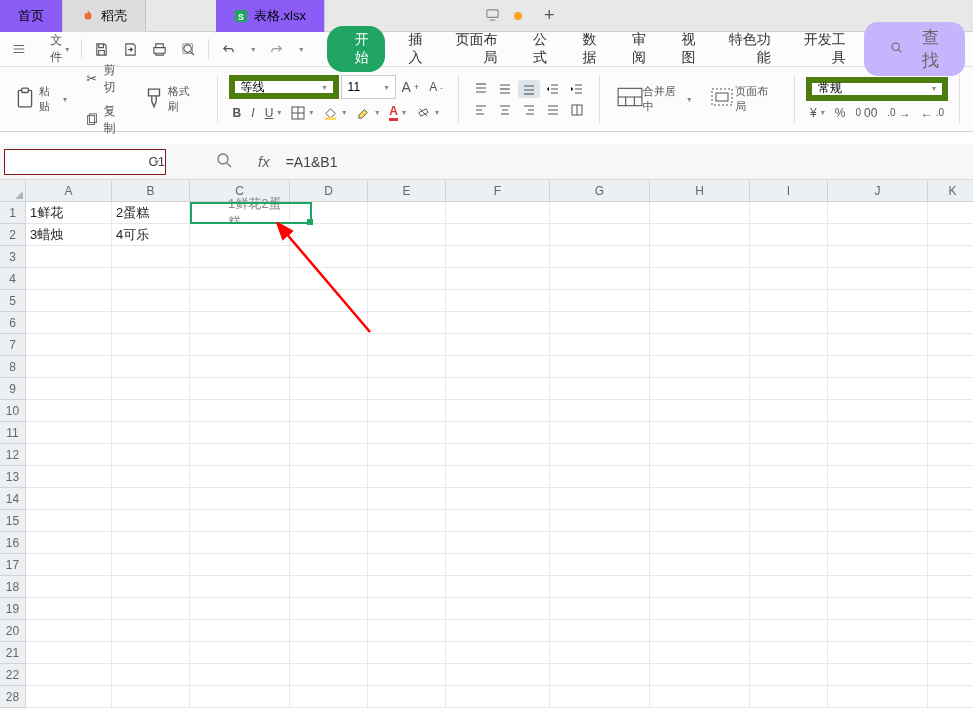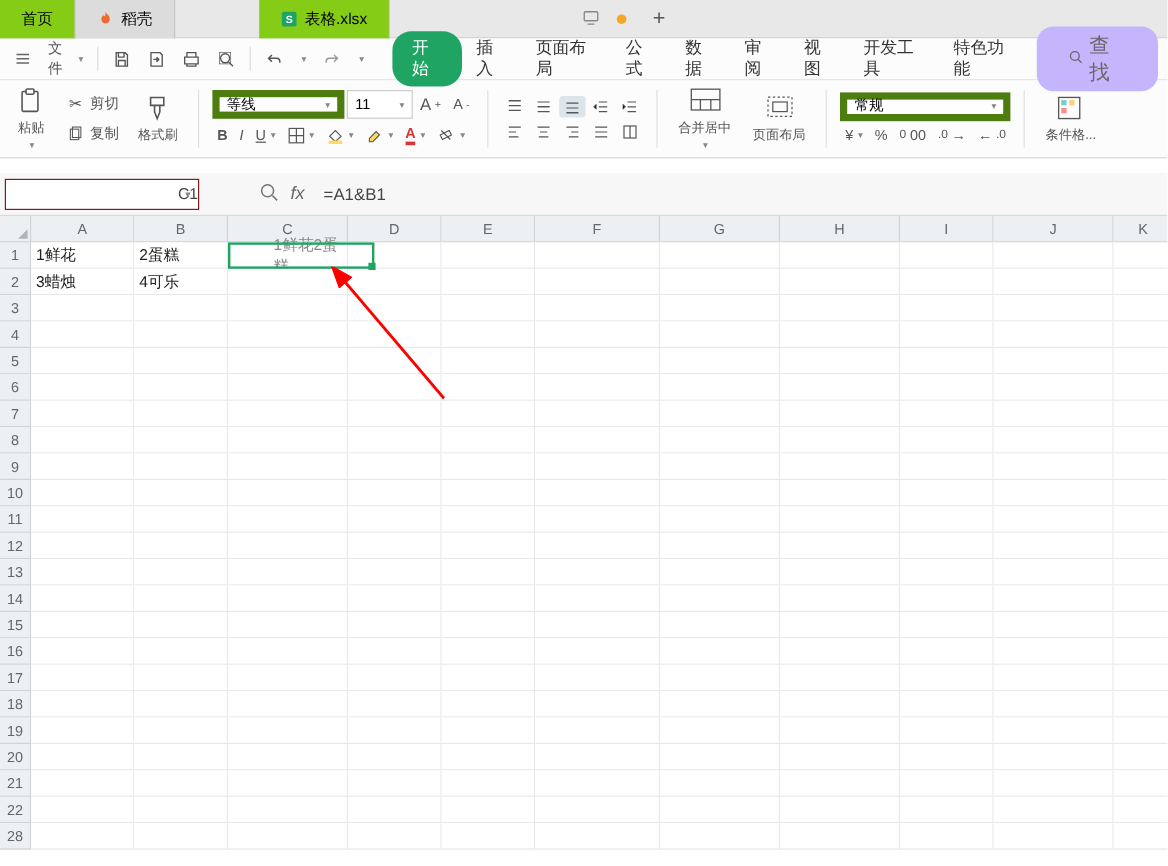--- a/index.html
+++ b/index.html
@@ -26,21 +26,21 @@
       padding: 0 18px;
       display: flex;
       align-items: center;
       gap: 6px;
       font-size: 13px;
       cursor: pointer;
       background: #dcdcdc;
       border-right: 1px solid #c8c8c8;
     }
     .tab.active {
-      background: #84cc16;
+      background: #8b5cf6;
     }
     .tab-icon {
       width: 14px;
       height: 14px;
       display: inline-flex;
       align-items: center;
       justify-content: center;
       font-size: 11px;
     }
     .tab-spacer { flex: 0 0 150px; }
@@ -62,20 +62,21 @@
 
     
     .qat-row {
       height: 35px;
       background: #fcfcfc;
       border-bottom: 1px solid #e0e0e0;
       display: flex;
       align-items: center;
       padding: 0 8px;
       gap: 6px;
+      text-align: right;
     }
     .qat-btn {
       color: #555;
       cursor: pointer;
       display: flex;
       align-items: center;
       gap: 2px;
       padding: 3px 4px;
     }
     .qat-sep { width: 1px; height: 20px; background: #ddd; margin: 0 2px; }
@@ -139,21 +140,21 @@
     .rbtn {
       padding: 2px 4px;
       display: flex;
       align-items: center;
       gap: 3px;
       color: #555;
       font-size: 12px;
       cursor: pointer;
     }
     .rbtn-big {
-      flex-direction: column;
+      flex-direction: row;
       font-size: 11px;
       color: #555;
       gap: 2px;
       padding: 4px 6px;
     }
     .rsep { width: 1px; height: 48px; background: #e0e0e0; margin: 0 5px; }
     .font-select {
       border: 6px solid #4d7c0f;
       background: #fff;
       height: 24px;
@@ -206,21 +207,21 @@
     }
     .cell-ref-caret {
       position: absolute;
       right: 6px;
       font-size: 9px;
       color: #888;
     }
     .fbar-ctrls {
       display: flex;
       align-items: center;
-      gap: 10px;
+      gap: 26px;
       margin-left: 40px;
     }
     .fx-label {
       font-style: italic;
       font-size: 15px;
       color: #666;
     }
     .formula-input {
       font-size: 14px;
       color: #444;
@@ -386,22 +387,22 @@
   <span class="qat-btn down-caret">▾</span>
 
   <div class="ribbon-tabs">
     <div class="ribbon-tab active">开始</div>
     <div class="ribbon-tab">插入</div>
     <div class="ribbon-tab">页面布局</div>
     <div class="ribbon-tab">公式</div>
     <div class="ribbon-tab">数据</div>
     <div class="ribbon-tab">审阅</div>
     <div class="ribbon-tab">视图</div>
+    <div class="ribbon-tab">特色功能</div>
     <div class="ribbon-tab">开发工具</div>
-    <div class="ribbon-tab">特色功能</div>
   </div>
 
   <div class="search-box">
     <span>
       <svg viewBox="0 0 16 16" width="13" height="13">
           <circle cx="7" cy="7" r="4.5" fill="none" stroke="#666" stroke-width="1.3"></circle>
           <line x1="10.5" y1="10.5" x2="14" y2="14" stroke="#666" stroke-width="1.3"></line>
         </svg>
     </span>
     <span>查找</span>
@@ -616,33 +617,20 @@
     <div class="rrow">
       <span class="rbtn">¥<span class="down-caret">▾</span></span>
       <span class="rbtn">%</span>
       <span class="rbtn"><sup>0</sup>00</span>
       <span class="rbtn"><sub>.0</sub>→</span>
       <span class="rbtn">←<sub>.0</sub></span>
     </div>
   </div>
   <div class="rsep"></div>
 
-  <div class="rgroup vert">
-    <span class="rbtn rbtn-big">
-      <span class="ic-big">
-        <svg viewBox="0 0 20 20" width="22" height="22">
-            <rect x="2" y="2" width="16" height="16" fill="none" stroke="#555"></rect>
-            <rect x="4" y="4" width="4" height="4" fill="#7cc"></rect>
-            <rect x="10" y="4" width="4" height="4" fill="#fc7"></rect>
-            <rect x="4" y="10" width="4" height="4" fill="#f88"></rect>
-          </svg>
-      </span>
-      <span>条件格...</span>
-    </span>
-  </div>
 </div>
 
 <div class="formula-bar">
   <div class="cell-ref">
     <span>C1</span>
     <span class="cell-ref-caret">▾</span>
   </div>
   <div class="fbar-ctrls">
     <span>
       <svg viewBox="0 0 16 16" width="16" height="16">

